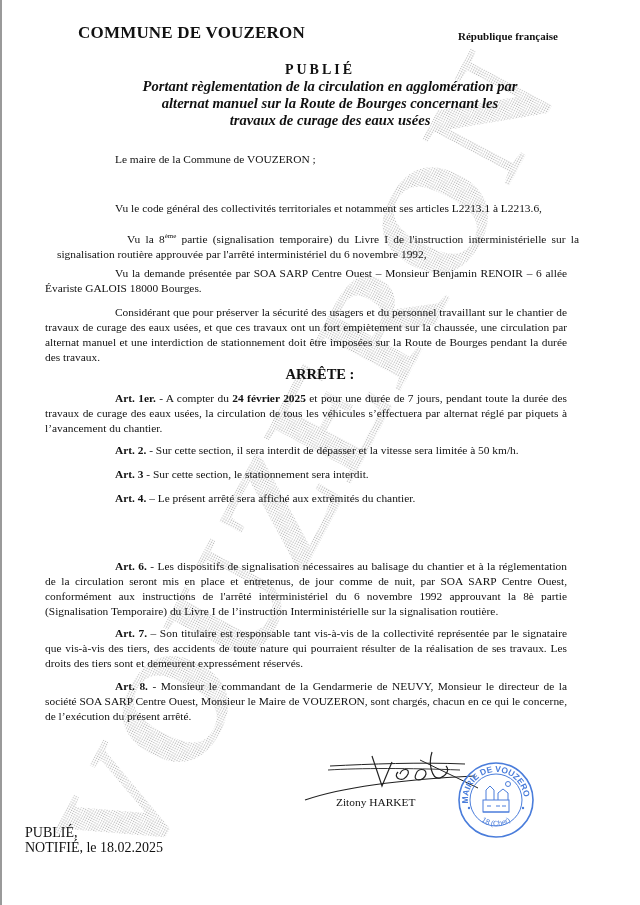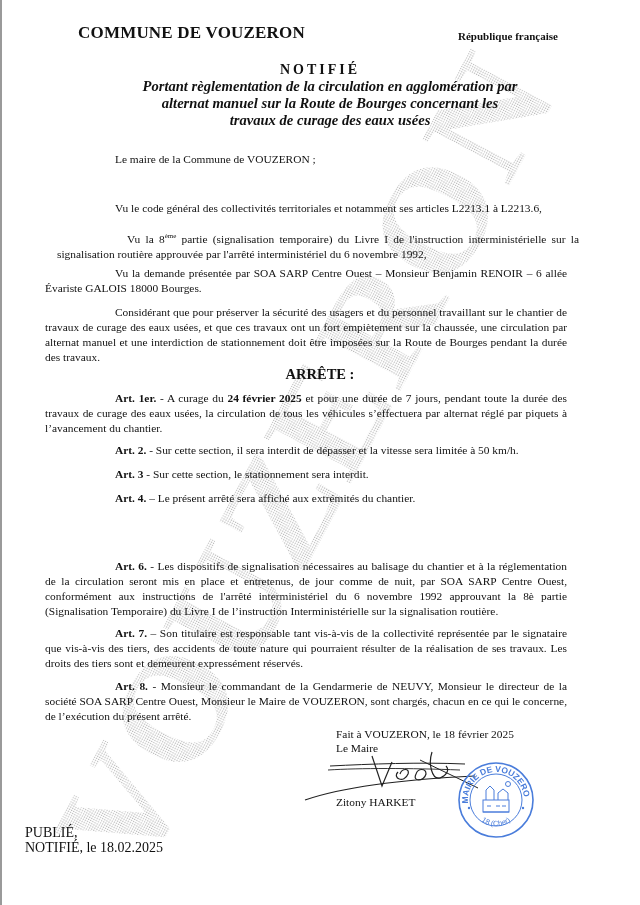--- a/index.html
+++ b/index.html
@@ -33,21 +33,21 @@
       <pattern id="dots" width="2.4" height="2.4" patternUnits="userSpaceOnUse">
         <rect width="1.2" height="1.2" fill="#b9b9b9"></rect>
       </pattern>
     </defs>
     <text id="wm-text" x="0" y="0" font-family="Liberation Serif, serif" font-size="150" font-weight="bold" fill="url(#dots)" transform="translate(140,880) rotate(-62)" letter-spacing="4">VOUZERON</text>
   </svg>
 
   <div class="header-commune">COMMUNE DE VOUZERON</div>
   <div class="header-rep">République française</div>
 
-  <div class="title">NOTIFIÉ</div>
+  <div class="title">PUBLIÉ</div>
   <div class="subtitle">
     <div>Portant règlementation de la circulation en agglomération par</div>
     <div>alternat manuel sur la Route de Bourges concernant les</div>
     <div>travaux de curage des eaux usées</div>
   </div>
 
   <div class="body" style="top:152px;">
     <p class="p">Le maire de la Commune de VOUZERON ;</p>
   </div>
   <div class="body" style="top:201px;">
@@ -59,45 +59,41 @@
   <div class="body" style="top:266px;">
     <p class="p">Vu la demande présentée par SOA SARP Centre Ouest – Monsieur Benjamin RENOIR – 6 allée Évariste GALOIS 18000 Bourges.</p>
   </div>
   <div class="body" style="top:305px;">
     <p class="p">Considérant que pour préserver la sécurité des usagers et du personnel travaillant sur le chantier de travaux de curage des eaux usées, et que ces travaux ont un fort empiètement sur la chaussée, une circulation par alternat manuel et une interdiction de stationnement doit être imposées sur la Route de Bourges pendant la durée des travaux.</p>
   </div>
 
   <div class="arrete2">ARRÊTE :</div>
 
   <div class="body" style="top:391px;">
-    <p class="p"><span class="b">Art. 1er.</span><span> - A curage du </span><span class="b">24 février 2025</span><span> et pour une durée de 7 jours, pendant toute la durée des travaux de curage des eaux usées, la circulation de tous les véhicules s’effectuera par alternat réglé par piquets à l’avancement du chantier.</span></p>
+    <p class="p"><span class="b">Art. 1er.</span><span> - A compter du </span><span class="b">24 février 2025</span><span> et pour une durée de 7 jours, pendant toute la durée des travaux de curage des eaux usées, la circulation de tous les véhicules s’effectuera par alternat réglé par piquets à l’avancement du chantier.</span></p>
   </div>
   <div class="body" style="top:443px;">
     <p class="p"><span class="b">Art. 2.</span><span> - Sur cette section, il sera interdit de dépasser et la vitesse sera limitée à 50 km/h.</span></p>
   </div>
   <div class="body" style="top:467px;">
     <p class="p"><span class="b">Art. 3</span><span> - Sur cette section, le stationnement sera interdit.</span></p>
   </div>
   <div class="body" style="top:491px;">
     <p class="p"><span class="b">Art. 4.</span><span> – Le présent arrêté sera affiché aux extrémités du chantier.</span></p>
   </div>
   <div class="body" style="top:559px;">
     <p class="p"><span class="b">Art. 6.</span><span> - Les dispositifs de signalisation nécessaires au balisage du chantier et à la réglementation de la circulation seront mis en place et entretenus, de jour comme de nuit, par SOA SARP Centre Ouest, conformément aux instructions de l'arrêté interministériel du 6 novembre 1992 approuvant la 8è partie (Signalisation Temporaire) du Livre I de l’instruction Interministérielle sur la signalisation routière.</span></p>
   </div>
   <div class="body" style="top:626px;">
     <p class="p"><span class="b">Art. 7.</span><span> – Son titulaire est responsable tant vis-à-vis de la collectivité représentée par le signataire que vis-à-vis des tiers, des accidents de toute nature qui pourraient résulter de la réalisation de ses travaux. Les droits des tiers sont et demeurent expressément réservés.</span></p>
   </div>
   <div class="body" style="top:679px;">
     <p class="p"><span class="b">Art. 8.</span><span> - Monsieur le commandant de la Gendarmerie de NEUVY, Monsieur le directeur de la société SOA SARP Centre Ouest, Monsieur le Maire de VOUZERON, sont chargés, chacun en ce qui le concerne, de l’exécution du présent arrêté.</span></p>
   </div>
 
-  <div class="sig-block" style="top:727px;">
-    <div>Fait à VOUZERON, le 18 février 2025</div>
-    <div>Le Maire</div>
-  </div>
   <div class="sig-block" style="top:795px;">Zitony HARKET</div>
 
   <svg class="signature" width="180" height="60" viewBox="0 0 180 60">
     <path d="M5 52 C40 40, 90 32, 175 28" stroke="#222" stroke-width="1.2" fill="none"></path>
     <path d="M30 18 C70 16, 120 14, 165 16" stroke="#222" stroke-width="1" fill="none"></path>
     <path d="M28 22 C60 20, 110 20, 160 22" stroke="#222" stroke-width="0.9" fill="none"></path>
     <path d="M72 8 L82 38 L92 14 M98 24 C92 30, 104 36, 108 26 C110 20, 102 20, 100 26 M116 26 C112 34, 124 34, 126 26 C126 20, 118 20, 116 26 M132 4 C128 16, 132 32, 140 30 C146 28, 150 22, 146 18" stroke="#222" stroke-width="1.2" fill="none"></path>
     <path d="M120 12 L178 40" stroke="#222" stroke-width="1" fill="none"></path>
   </svg>
 

